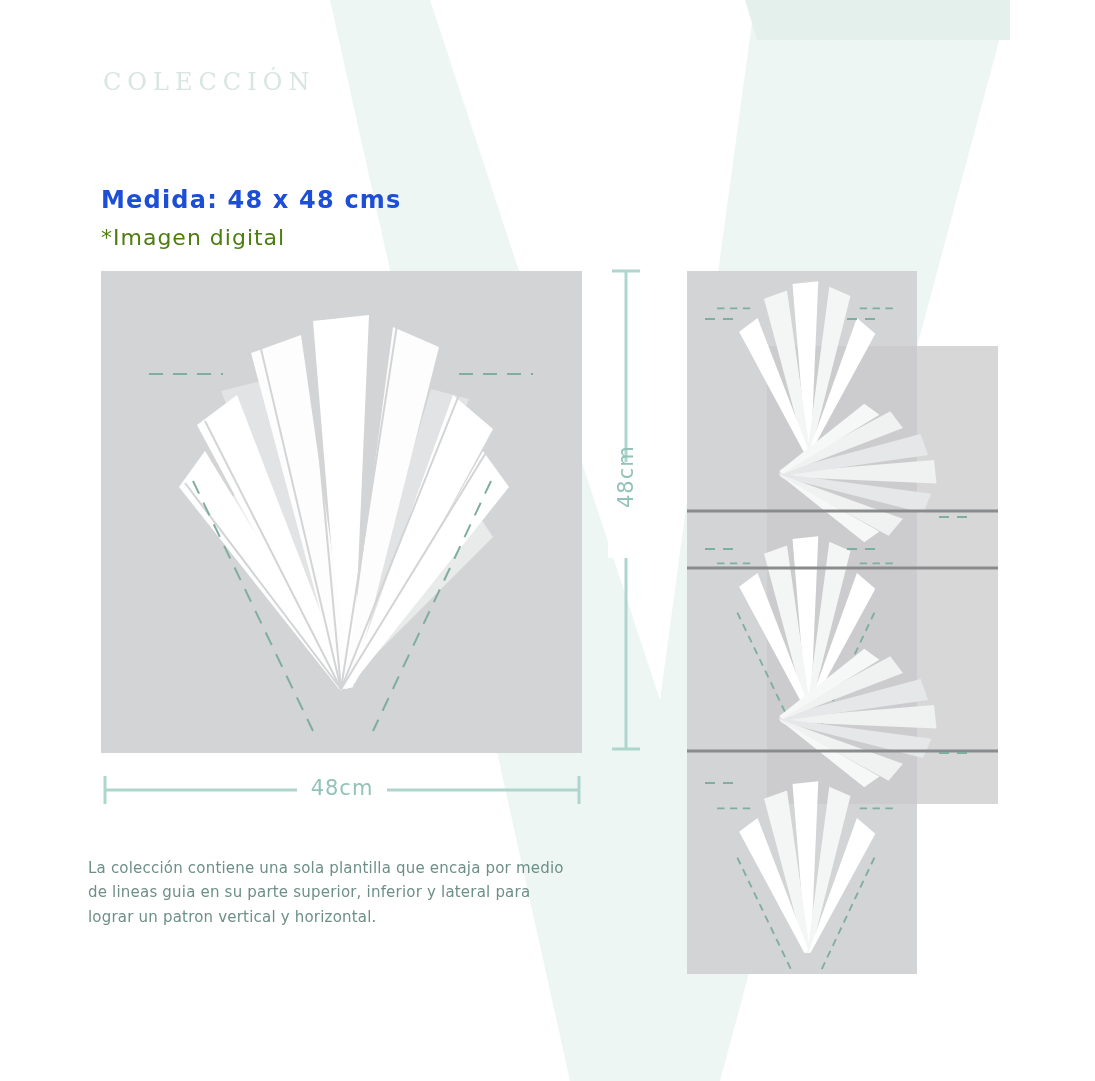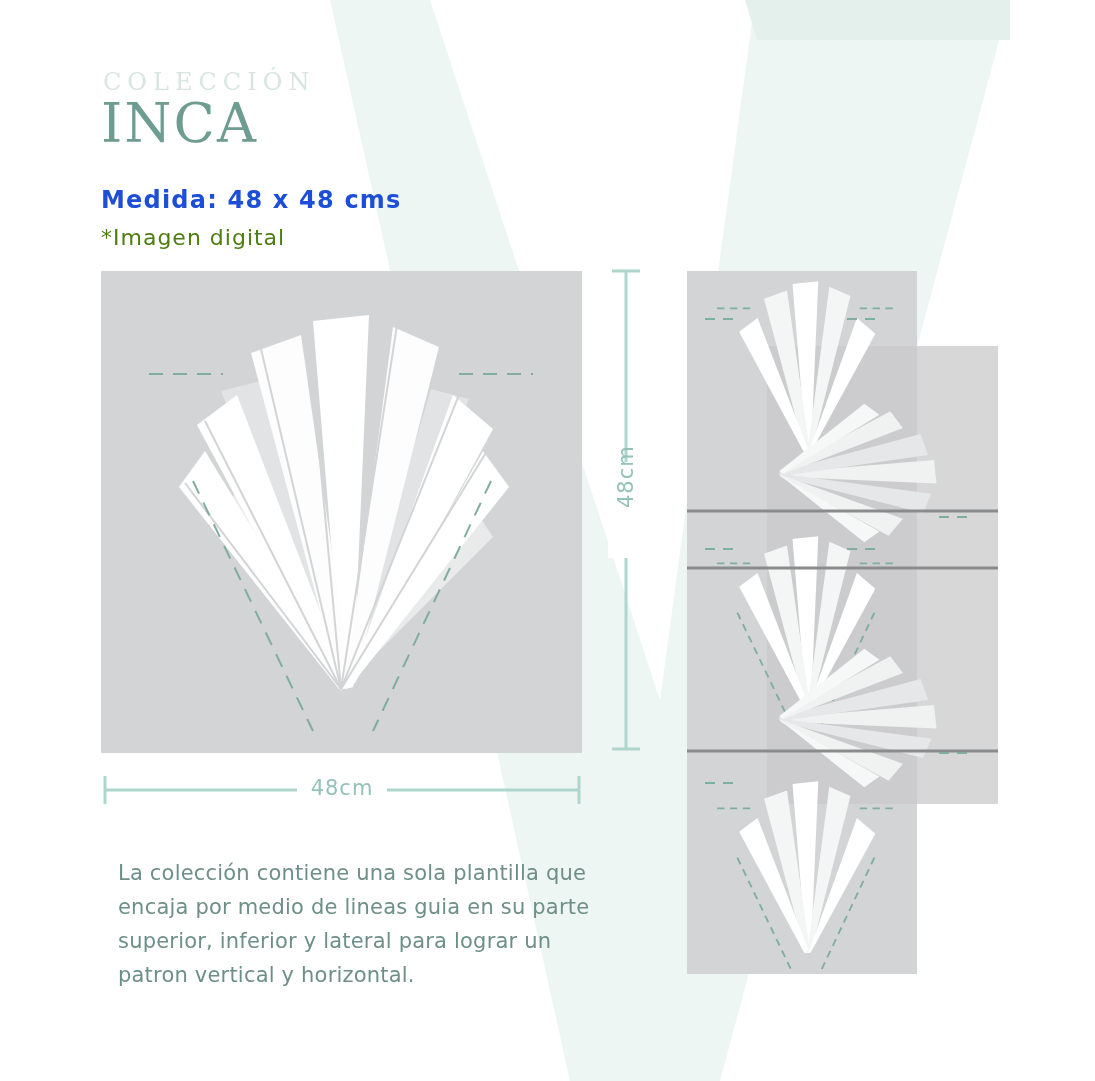--- a/index.html
+++ b/index.html
@@ -131,42 +131,41 @@
     color: #93c2b8;
   }
   .dim-h-label span {
     background: #ffffff;
     padding: 0 14px;
   }
 
   
   .description {
     position: absolute;
-    left: 118px;
+    left: 88px;
     top: 856px;
     width: 480px;
-    font-size: 21px;
+    font-size: 15px;
     line-height: 1.62;
     letter-spacing: 0.2px;
     color: #6d8f87;
     z-index: 3;
   }
   .description p { margin: 0; }
 </style>
 </head>
 <body>
 
 <svg class="watermark" viewBox="0 0 1095 1081" width="1095" height="1081" preserveAspectRatio="none">
   <polygon points="330,0 430,0 660,700 755,0 1010,0 720,1081 570,1081" fill="#eef6f3"></polygon>
   <polygon points="745,0 1010,0 1010,40 757,40" fill="#e4f0ec"></polygon>
 </svg>
 
 <div class="header">
   <div class="coleccion">COLECCIÓN</div>
-  <div class="inca">INCA</div>
 </div>
 <div class="medida">Medida: 48 x 48 cms</div>
 <div class="imagen-digital">*Imagen digital</div>
 
 <div class="panel-left">
   <svg width="481" height="482" viewBox="0 0 481 482">
 
     <polygon points="240,420 120,120 160,110 250,400" fill="#e2e3e4"></polygon>
     <polygon points="240,420 330,118 368,128 252,404" fill="#e2e3e4"></polygon>
     <polygon points="240,420 118,250 140,212 248,400" fill="#e9eaea"></polygon>

